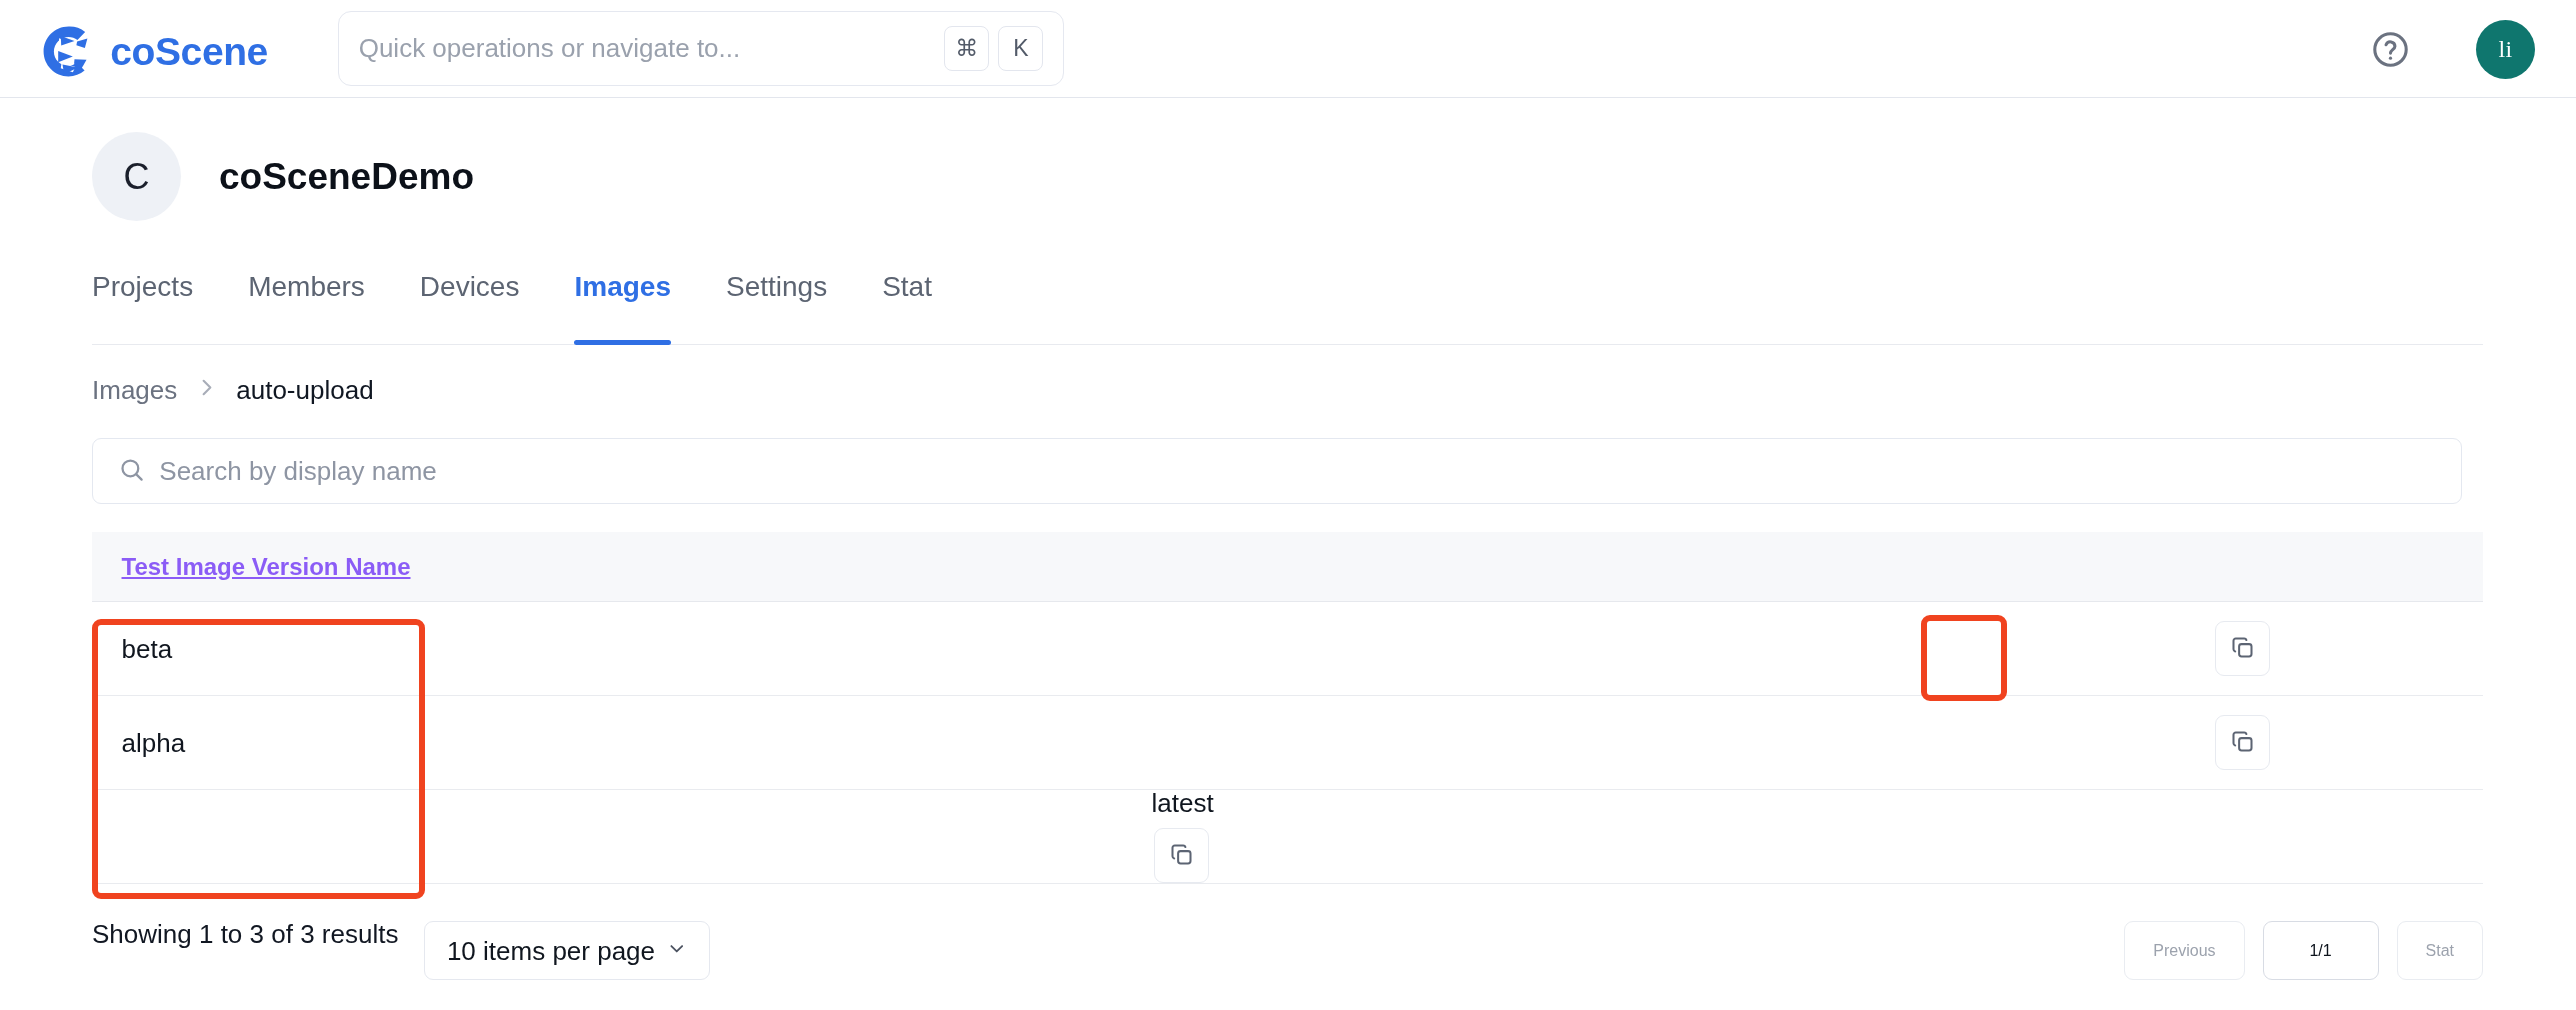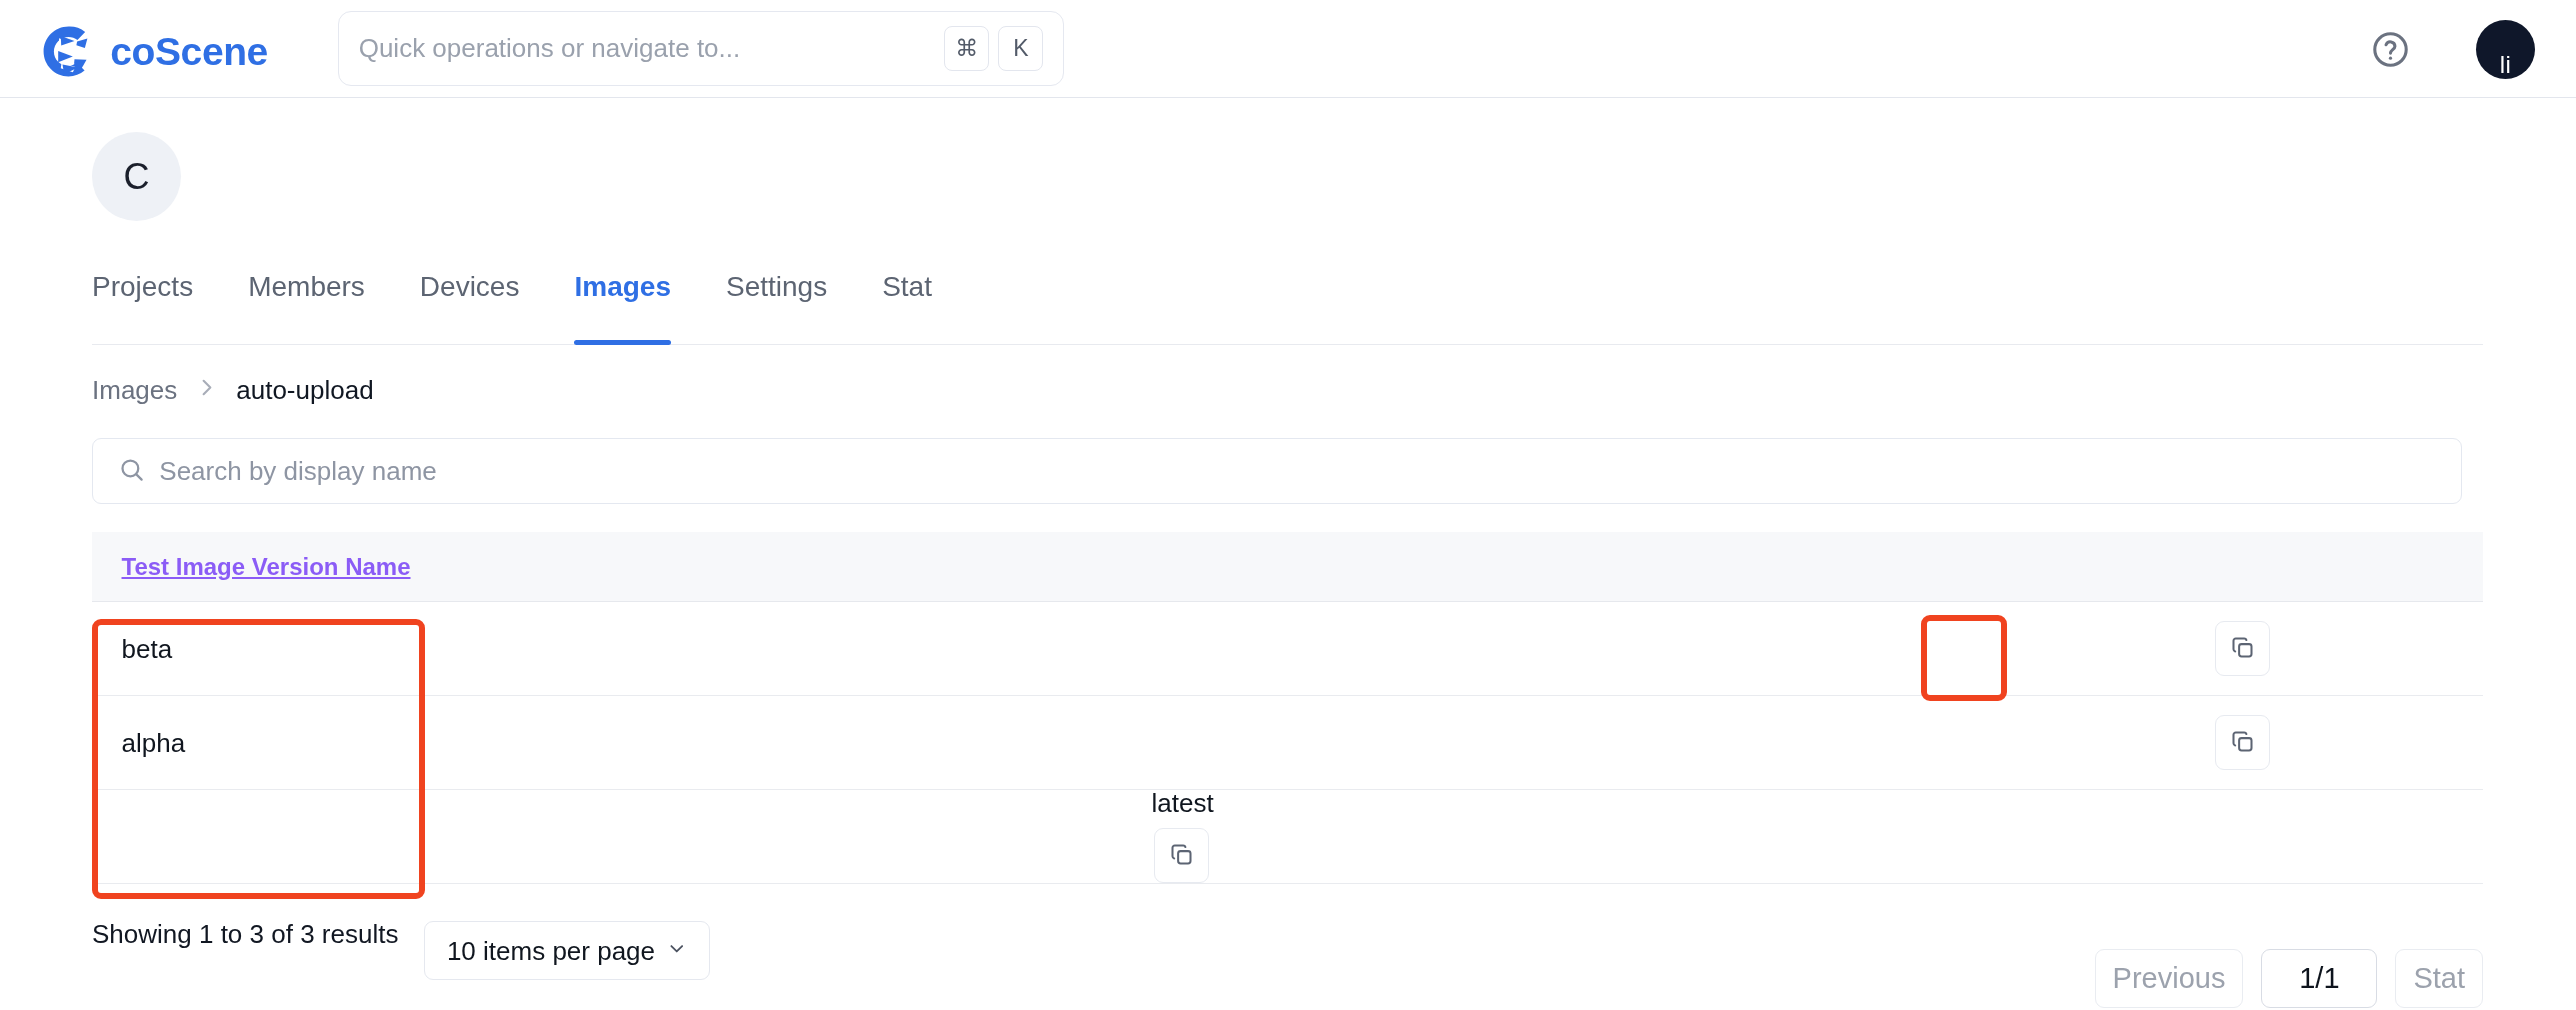--- a/index.html
+++ b/index.html
@@ -38,23 +38,23 @@
     display:flex; align-items:center; justify-content:center;
     font-size:23px; color:#535b69; margin-left:9px; background:#fff;
   }
   .help-icon{
     position:absolute; right:165px; top:29px; width:41px; height:41px;
     cursor:pointer;
   }
   .avatar{
     position:absolute; right:41px; top:19.7px;
     width:59px; height:59px; border-radius:50%;
-    background:#0f172a; color:#fff;
-    display:flex; align-items:flex-end; justify-content:center;
-    font-family:Liberation Sans, sans-serif;
+    background:#0f766e; color:#fff;
+    display:flex; align-items:center; justify-content:center;
+    font-family:Liberation Serif, serif;
     font-size:24px; letter-spacing:0.4px;
   }
 
   
   .org-header{
     position:absolute; left:92px; top:132px;
     display:flex; align-items:center; gap:38px;
   }
   .org-avatar{
     width:89px; height:89px; border-radius:50%;
@@ -145,23 +145,23 @@
   }
   .results-text{ font-size:26px; color:#111722; line-height:1; }
   .per-page{
     margin-left:26px; height:59px; padding:0 21.5px;
     border:1.8px solid #e5e8ef; border-radius:9px; background:#fff;
     display:flex; align-items:center; gap:10.7px; cursor:pointer;
     font-size:26px; color:#10161f; line-height:1;
   }
   .pager{ margin-left:auto; display:flex; align-items:center; gap:18px; }
   .pg-btn{
-    height:59px; padding:0 17px; border:1.8px solid #e9ecf1; border-radius:9px;
+    height:59px; padding:0 28px; border:1.8px solid #e9ecf1; border-radius:9px;
     background:#fff; display:flex; align-items:center; justify-content:center;
-    font-size:29px; color:#9ca2ad; cursor:pointer; line-height:1;margin-top:28px;
+    font-size:16px; color:#9ca2ad; cursor:pointer; line-height:1;
   }
   .pg-btn.current{ color:#0d131c; border-color:#d8dce4; min-width:116px; }
 </style>
 </head>
 <body>
 
 <div class="topbar">
 
   <div class="logo-wrap">
     <span>
@@ -195,20 +195,21 @@
 
   <div class="avatar">
     <span>li</span>
   </div>
 </div>
 
 <div class="org-header">
   <div class="org-avatar">
     <span>C</span>
   </div>
+  <div class="org-name">coSceneDemo</div>
 </div>
 
 <div class="tabs">
   <div class="tab"><span>Projects</span></div>
   <div class="tab"><span>Members</span></div>
   <div class="tab"><span>Devices</span></div>
   <div class="tab active"><span>Images</span></div>
   <div class="tab"><span>Settings</span></div>
   <div class="tab"><span>Stat</span></div>
 </div>

